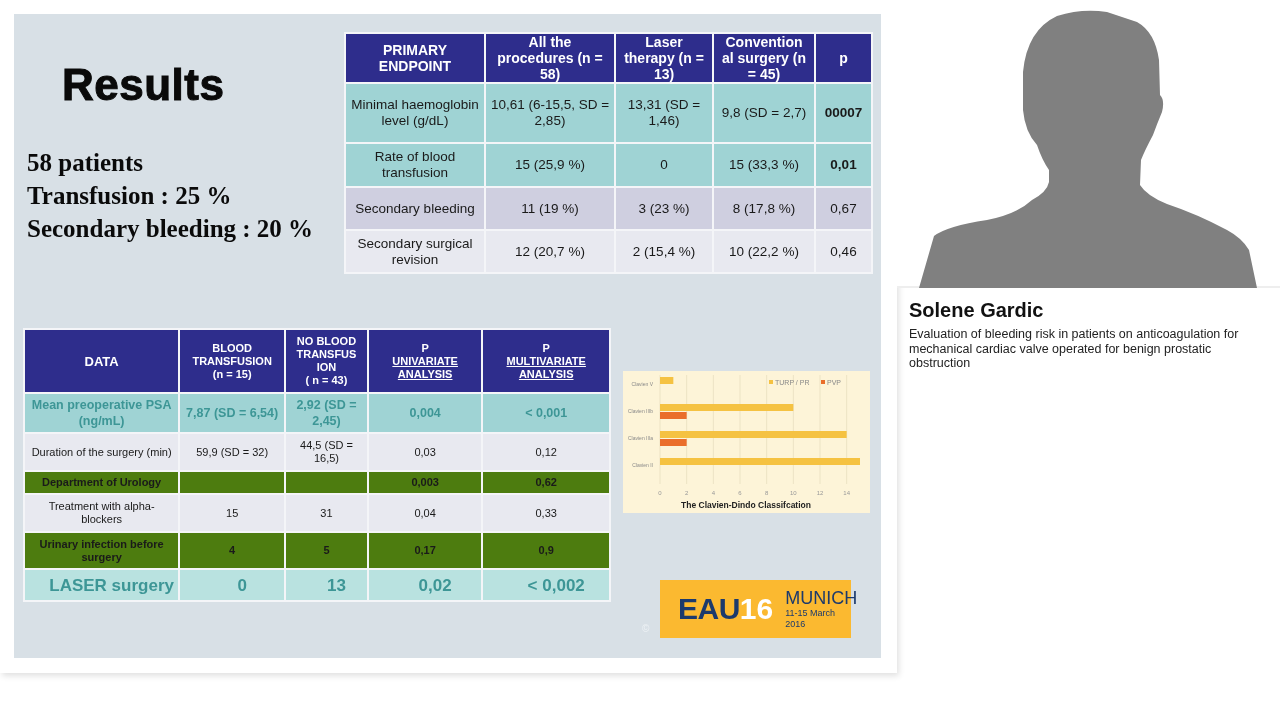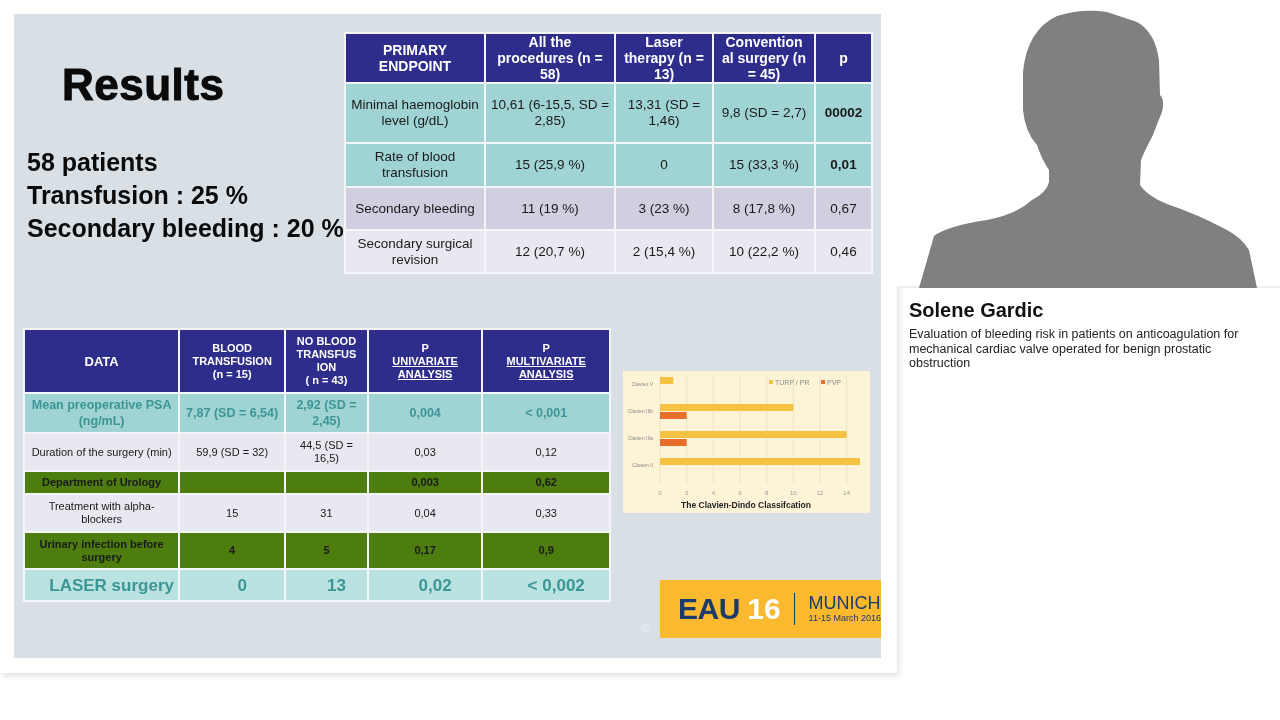--- a/index.html
+++ b/index.html
@@ -3,21 +3,21 @@
 <meta charset="utf-8">
 <style>
   * { box-sizing: border-box; margin: 0; padding: 0; }
   html, body { width: 1280px; height: 720px; overflow: hidden; background: #ffffff; font-family: "Liberation Sans", sans-serif; }
   .stage { position: relative; width: 1280px; height: 720px; background: #ffffff; }
 
   .slide-frame { position: absolute; left: 0; top: 0; width: 897px; height: 673px; background: #ffffff; box-shadow: 2px 3px 6px rgba(0,0,0,0.12); }
   .slide { position: absolute; left: 14px; top: 14px; width: 867px; height: 644px; background: #d8e0e6; overflow: hidden; }
 
   .slide-title { position: absolute; left: 48px; top: 46px; font-family: "Liberation Sans", sans-serif; font-weight: 900; font-size: 44px; color: #0a0a0a; letter-spacing: 0.5px; -webkit-text-stroke: 1px #0a0a0a; }
-  .summary { position: absolute; left: 13px; top: 132px; font-family: Liberation Sans, sans-serif; font-weight: bold; font-size: 25px; line-height: 33px; color: #0a0a0a; }
+  .summary { position: absolute; left: 13px; top: 132px; font-family: Liberation Serif, serif; font-weight: bold; font-size: 25px; line-height: 33px; color: #0a0a0a; }
   .summary div { white-space: nowrap; }
 
   table { border-collapse: collapse; position: absolute; font-family: "Liberation Sans", sans-serif; }
   table td, table th { border: 2px solid #f4f5f8; text-align: center; vertical-align: middle; padding: 0 4px; }
 
   
   .t1 { left: 330px; top: 18px; width: 529px; }
   .t1 th { background: #2e2d8c; color: #ffffff; font-size: 14px; font-weight: bold; line-height: 16px; height: 44px; }
   .t1 td { font-size: 13.5px; line-height: 16px; color: #1a1a1a; }
   .t1 tr.teal td { background: #9fd3d4; }
@@ -34,21 +34,21 @@
   .t2 tr.teal td { background: #9fd3d4; color: #3d9696; font-weight: bold; font-size: 12.5px; line-height: 16px; }
   .t2 tr.light td { background: #e8e9f0; }
   .t2 tr.lav td { background: #4d7c0f; font-weight: bold; }
   .t2 tr.laser td { background: #b9e2e0; color: #3d9696; font-weight: bold; font-size: 17px; padding-left: 24px; }
 
   
   .chart { position: absolute; left: 609px; top: 357px; width: 247px; height: 142px; background: #fdf4d8; }
   .chart svg { position: absolute; left: 0; top: 0; }
 
   
-  .eau-logo { position: absolute; left: 646px; top: 566px; width: 221px; height: 58px; background: #fbb930; display: flex; align-items: center; padding-left: 18px; justify-content: space-between; }
+  .eau-logo { position: absolute; left: 646px; top: 566px; width: 191px; height: 58px; background: #fbb930; display: flex; align-items: center; padding-left: 18px; }
   .eau-word { font-family: "Liberation Sans", sans-serif; font-weight: bold; font-size: 30px; color: #1c3a6c; letter-spacing: -0.5px; }
   .eau-year { font-family: "Liberation Sans", sans-serif; font-weight: bold; font-size: 30px; color: #ffffff; margin-right: 6px; }
   .eau-sep { width: 1px; height: 32px; background: #1c3a6c; margin-right: 6px; }
   .eau-city-block { display: flex; flex-direction: column; }
   .eau-city { font-size: 18px; color: #1c3a6c; line-height: 19px; }
   .eau-date { font-size: 9px; color: #1c3a6c; line-height: 11px; }
   .copyright { position: absolute; left: 628px; top: 609px; font-size: 10px; color: #eef2f5; }
 
   
   .speaker-photo { position: absolute; left: 897px; top: 0; width: 383px; height: 288px; background: #ffffff; border-bottom: 2px solid #eeeeee; }
@@ -85,21 +85,21 @@
           <th>All the procedures (n = 58)</th>
           <th>Laser therapy (n = 13)</th>
           <th>Convention al surgery (n = 45)</th>
           <th>p</th>
         </tr>
         <tr class="teal" style="height:60px">
           <td>Minimal haemoglobin level (g/dL)</td>
           <td>10,61 (6-15,5, SD = 2,85)</td>
           <td>13,31 (SD = 1,46)</td>
           <td>9,8 (SD = 2,7)</td>
-          <td class="bold">00002</td>
+          <td class="bold">00007</td>
         </tr>
         <tr class="teal" style="height:44px">
           <td>Rate of blood transfusion</td>
           <td>15 (25,9 %)</td>
           <td>0</td>
           <td>15 (33,3 %)</td>
           <td class="bold">0,01</td>
         </tr>
         <tr class="lav" style="height:43px">
           <td>Secondary bleeding</td>

